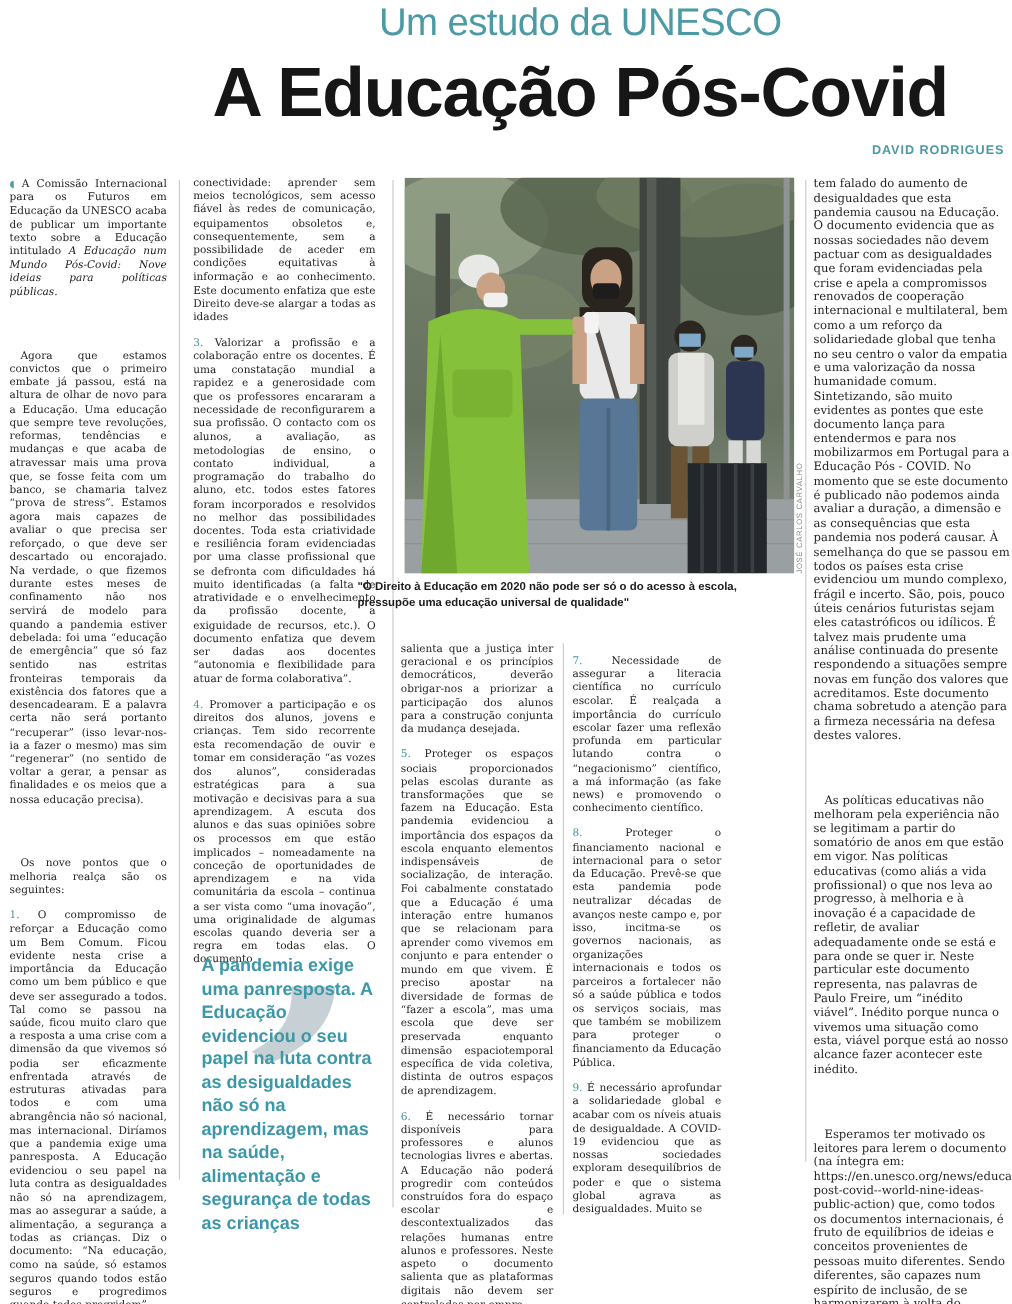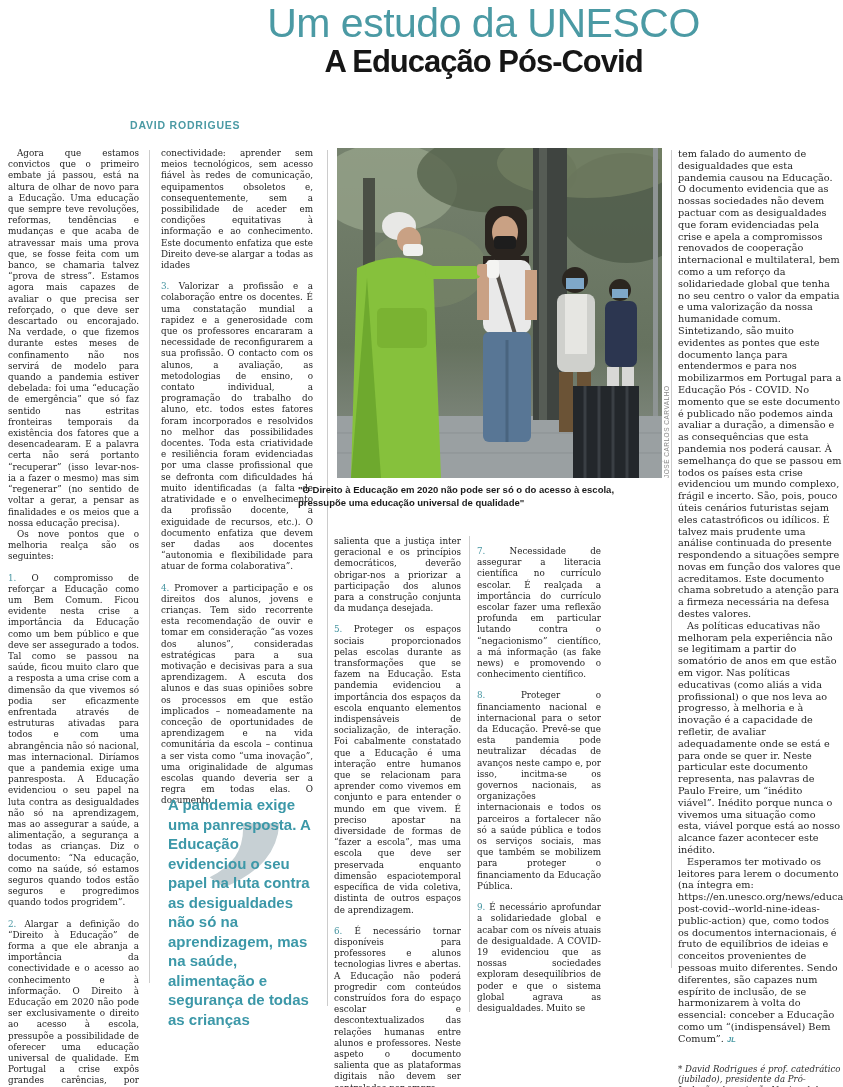--- a/index.html
+++ b/index.html
@@ -1,37 +1,37 @@
 <!DOCTYPE html>
 <html><head>
 <meta charset="utf-8">
 <style>
   html,body{margin:0;padding:0;background:#ffffff;}
   .page{position:relative;width:843px;height:1087px;background:#ffffff;overflow:hidden;
         font-family:"DejaVu Serif",serif;color:#232323;}
   
   .kicker{position:absolute;top:0px;left:130px;right:6px;text-align:center;
-          font-family:"Liberation Sans",sans-serif;font-weight:400;font-size:41px;
+          font-family:"Liberation Sans",sans-serif;font-weight:400;font-size:32px;
           color:#4b9aa4;letter-spacing:-0.5px;margin:0;}
   .title{position:absolute;top:44px;left:130px;right:6px;text-align:center;
-         font-family:"Liberation Sans",sans-serif;font-weight:bold;font-size:31px;
+         font-family:"Liberation Sans",sans-serif;font-weight:bold;font-size:58px;
          color:#161616;letter-spacing:-1px;margin:0;}
-  .byline{position:absolute;top:119px;left:130px;right:6px;text-align:left;
+  .byline{position:absolute;top:119px;left:130px;right:6px;text-align:right;
           font-family:"Liberation Sans",sans-serif;font-weight:bold;font-size:10.5px;
           color:#4b9aa4;letter-spacing:0.8px;}
   
   .col{position:absolute;top:148px;font-size:8.8px;line-height:11.2px;text-align:justify;}
   #col1{left:8px;width:131px;}
   #col2{left:161px;width:152px;}
   #col3{left:334px;width:127px;top:536px;}
   #col4{left:477px;width:124px;top:536px;}
   #colend{left:678px;width:164px;font-size:9.7px;line-height:11.8px;text-align:left;color:#1f1f1f;}
   .body-p{margin:0;}
   .body-p.item{margin-top:10px;}
-  .body-p.indent{text-indent:9px;}
+  .body-p.indent{text-indent:9px;margin-top:42px;}
   .body-p.spaced{margin-top:0;}
   .num{color:#4795a1;}
   .lead-mark{color:#4b9aa4;font-size:8px;}
   .footnote{margin:18px 0 0 0;font-style:italic;font-size:8.6px;line-height:10.9px;color:#2e2e2e;}
   .endmark{font-family:"Liberation Sans",sans-serif;font-style:italic;font-weight:bold;
            font-size:7.5px;color:#4b9aa4;}
   
   .vrule{position:absolute;width:1px;background:#cccccc;}
   #rule1{left:149px;top:150px;height:833px;}
   #rule2{left:327px;top:150px;height:856px;}
@@ -62,20 +62,21 @@
   <h1 class="kicker">Um estudo da UNESCO</h1>
   <h2 class="title">A Educação Pós-Covid</h2>
   <div class="byline">DAVID RODRIGUES</div>
 
   <div class="vrule" id="rule1"></div>
   <div class="vrule" id="rule2"></div>
   <div class="vrule" id="rule3"></div>
   <div class="vrule" id="rule4"></div>
 
   <div id="col1" class="col">
+    <p class="body-p"><span class="lead-mark">◖</span> <span>A Comissão Internacional para os Futuros em Educação da UNESCO acaba de publicar um importante texto sobre a Educação intitulado </span><i>A Educação num Mundo Pós-Covid: Nove ideias para políticas públicas.</i></p>
 
       <p class="body-p indent"><span>Agora que estamos convictos que o primeiro embate já passou, está na altura de olhar de novo para a Educação. Uma educação que sempre teve revoluções, reformas, tendências e mudanças e que acaba de atravessar mais uma prova que, se fosse feita com um banco, se chamaria talvez “prova de stress”. Estamos agora mais capazes de avaliar o que precisa ser reforçado, o que deve ser descartado ou encorajado. Na verdade, o que fizemos durante estes meses de confinamento não nos servirá de modelo para quando a pandemia estiver debelada: foi uma “educação de emergência” que só faz sentido nas estritas fronteiras temporais da existência dos fatores que a desencadearam. E a palavra certa não será portanto “recuperar” (isso levar-nos-ia a fazer o mesmo) mas sim “regenerar” (no sentido de voltar a gerar, a pensar as finalidades e os meios que a nossa educação precisa).</span></p>
 
       <p class="body-p indent"><span>Os nove pontos que o melhoria realça são os seguintes:</span></p>
 
       <p class="body-p item"><span class="num">1. </span><span>O compromisso de reforçar a Educação como um Bem Comum. Ficou evidente nesta crise a importância da Educação como um bem público e que deve ser assegurado a todos. Tal como se passou na saúde, ficou muito claro que a resposta a uma crise com a dimensão da que vivemos só podia ser eficazmente enfrentada através de estruturas ativadas para todos e com uma abrangência não só nacional, mas internacional. Diríamos que a pandemia exige uma panresposta. A Educação evidenciou o seu papel na luta contra as desigualdades não só na aprendizagem, mas ao assegurar a saúde, a alimentação, a segurança a todas as crianças. Diz o documento: “Na educação, como na saúde, só estamos seguros quando todos estão seguros e progredimos quando todos progridem”.</span></p>
 
       <p class="body-p item"><span class="num">2. </span><span>Alargar a definição do “Direito à Educação” de forma a que ele abranja a importância da conectividade e o acesso ao conhecimento e à informação. O Direito à Educação em 2020 não pode ser exclusivamente o direito ao acesso à escola, pressupõe a possibilidade de oferecer uma educação universal de qualidade. Em Portugal a crise expôs grandes carências, por exemplo no acesso à</span></p>
     </div>
 

